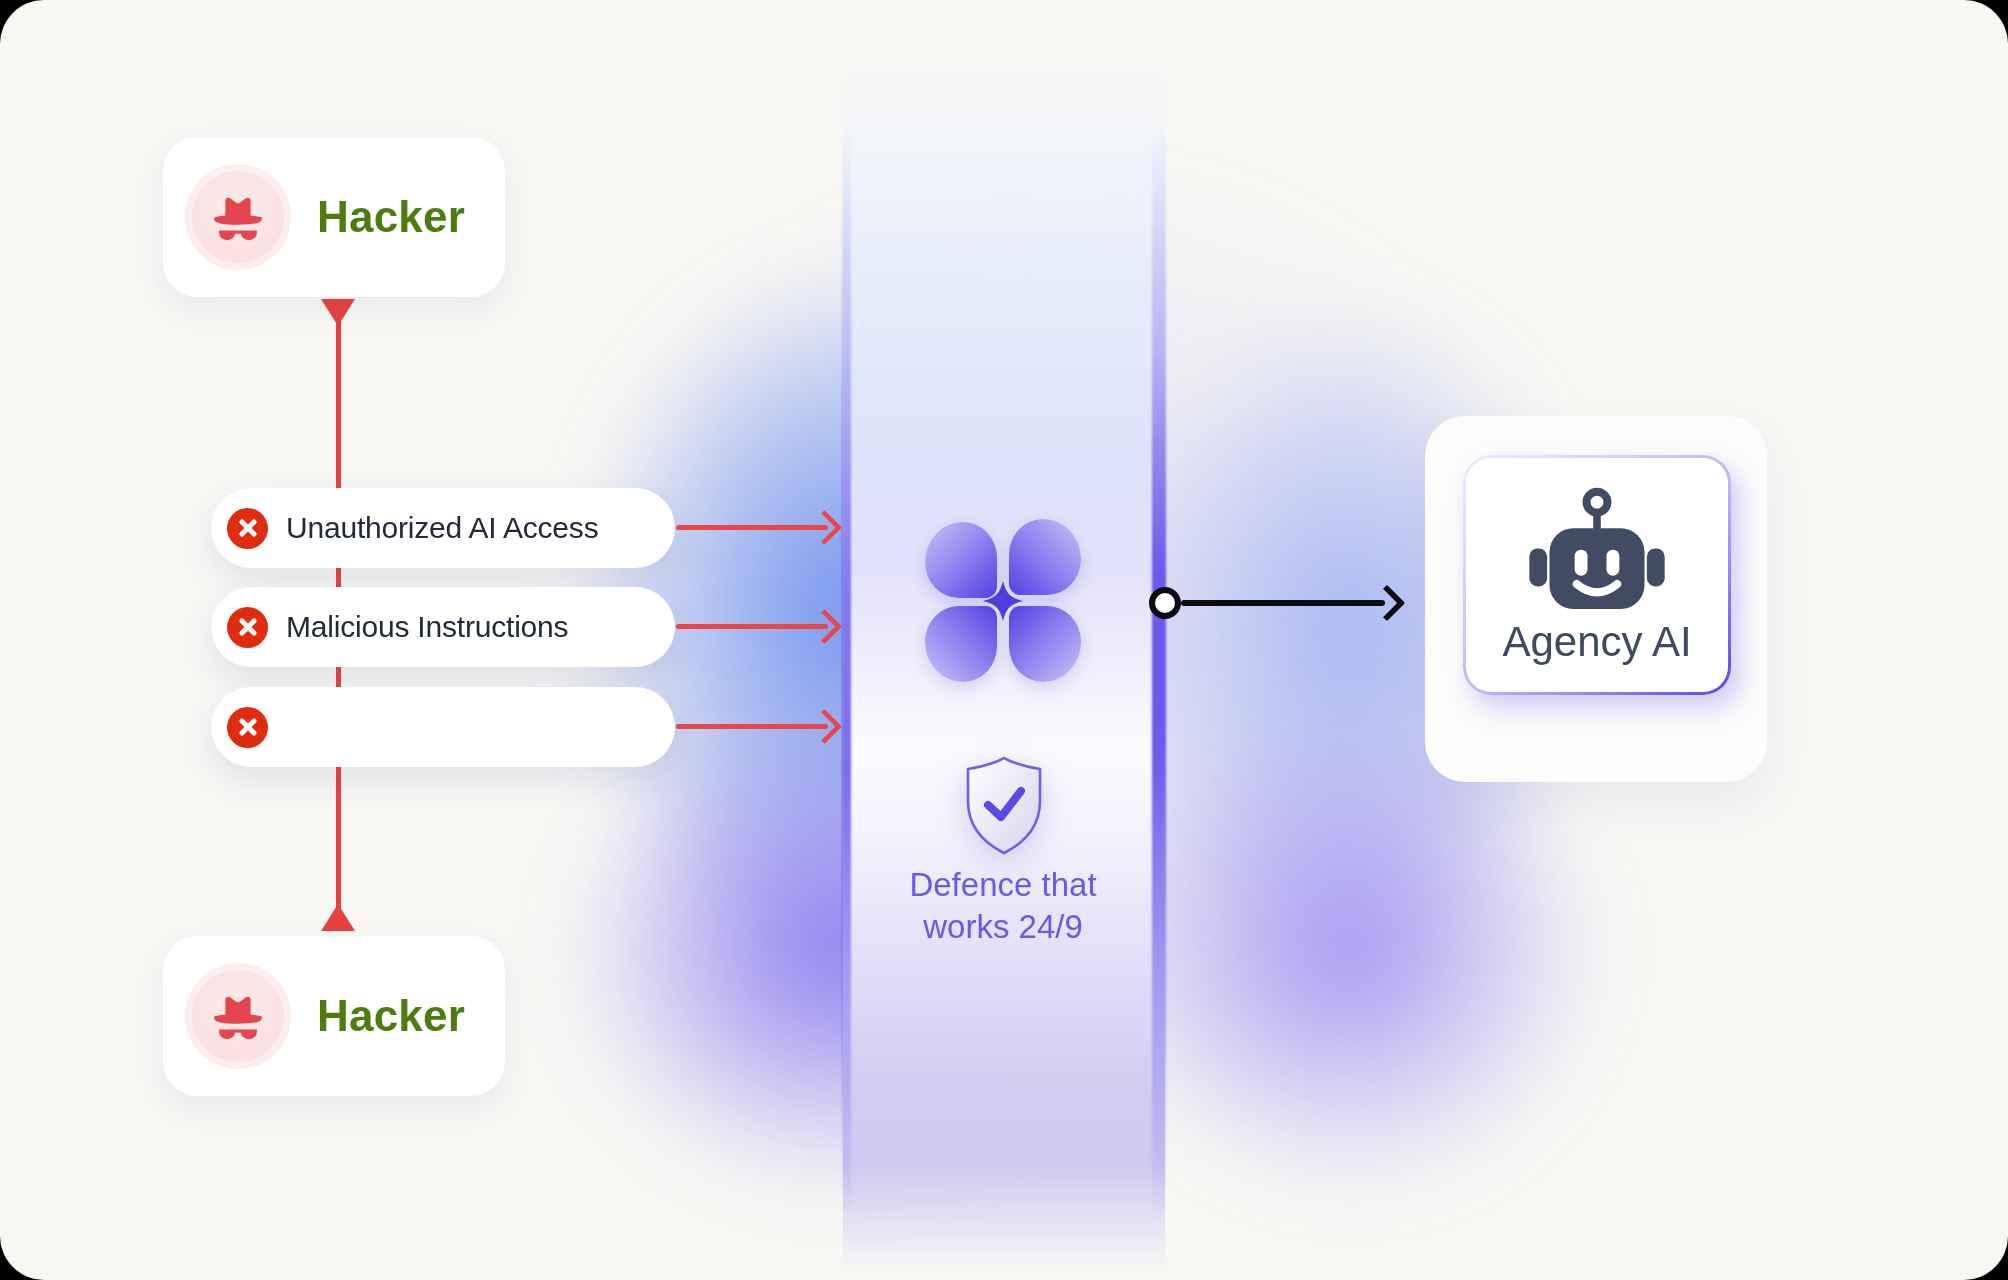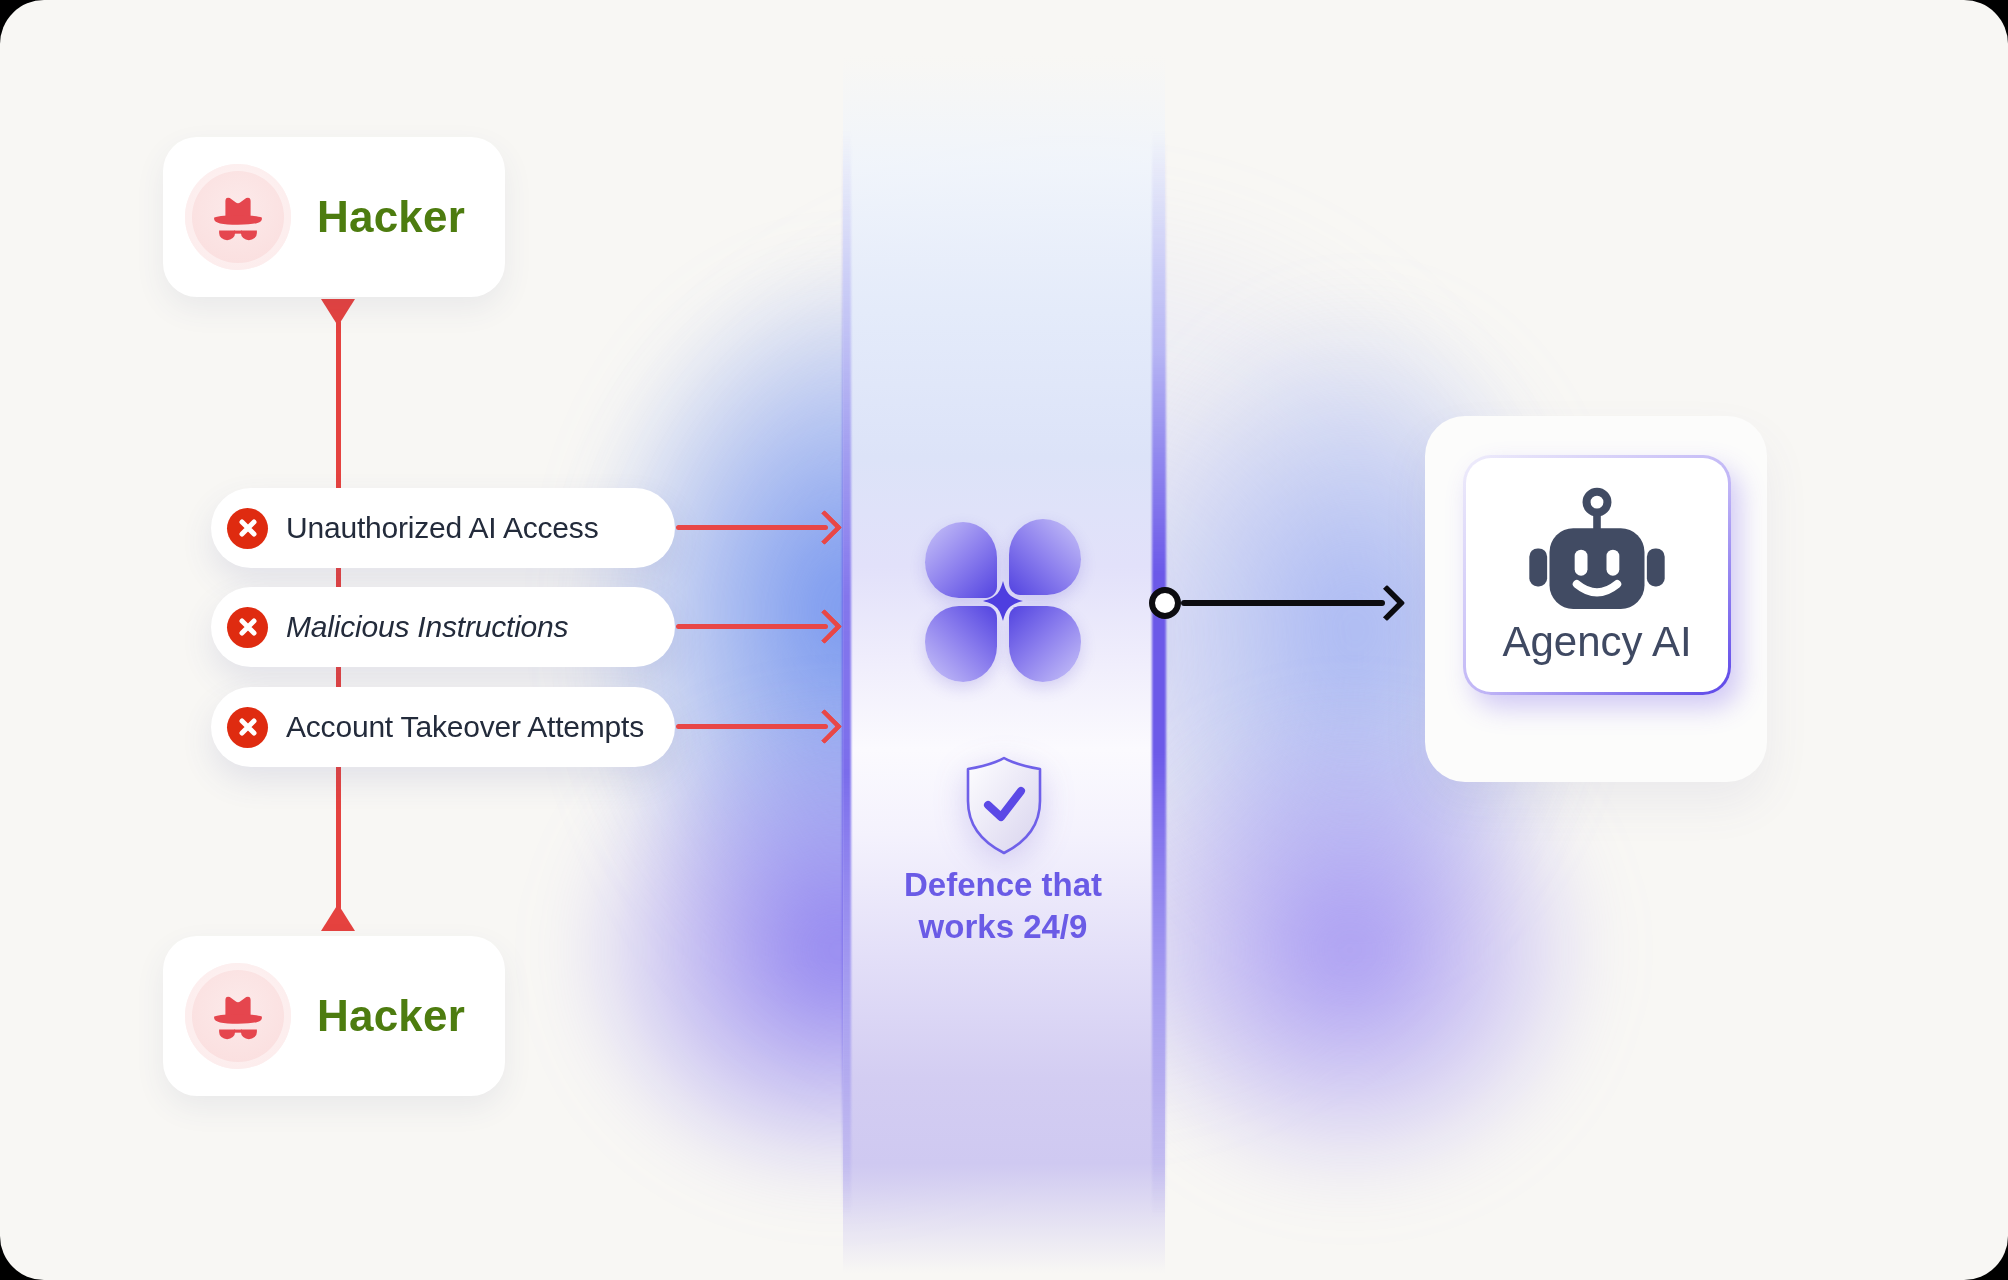--- a/index.html
+++ b/index.html
@@ -72,21 +72,21 @@
     background:radial-gradient(circle at 50% 42%, #FCEAEA 0%, #FADBDB 100%);
     box-shadow:inset 0 0 0 7px rgba(255,255,255,.45);
     display:flex; align-items:center; justify-content:center; }
   .hacker-label{ font-size:44px; font-weight:700; color:#4d7c0f; letter-spacing:.2px; }
 
   
   .pill{ position:absolute; left:211px; width:464px; height:80px;
     background:#FFFFFF; border-radius:40px;
     box-shadow:0 14px 32px rgba(70,80,160,.12);
     display:flex; align-items:center; gap:18px; padding-left:16px; }
-  .pill.p1{ top:488px; } .pill.p2{ top:587px;font-style:italic; } .pill.p3{ top:687px; }
+  .pill.p1{ top:488px; } .pill.p2{ top:587px; } .pill.p3{ top:687px; }
   .xcircle{ width:41px; height:41px; border-radius:50%; background:#DF2B10; flex:0 0 auto;
     display:flex; align-items:center; justify-content:center; }
   .pill-label{ font-size:30px; font-weight:500; color:#232B3B; letter-spacing:-.2px; white-space:nowrap; }
 
   
   .rline{ position:absolute; height:5px; background:#E84747; border-radius:3px; }
   .rchev{ position:absolute; width:25px; height:25px;
     border-top:5px solid #E84747; border-right:5px solid #E84747;
     transform:rotate(45deg); border-radius:2px; }
   .r1l{ left:676px; top:525px; width:152px; } .r1c{ left:812px; top:515px; }
@@ -104,21 +104,21 @@
   .petal.sw{ left:0; top:87px; border-radius:55% 18% 55% 62%;
     background:linear-gradient(45deg,#C9C4F8 0%,#8D80EE 52%,#5243E0 100%); }
   .petal.se{ left:84px; top:87px; border-radius:18% 55% 62% 55%;
     background:linear-gradient(315deg,#C9C4F8 0%,#8D80EE 52%,#5243E0 100%); }
   .star{ position:absolute; left:56px; top:60px; }
 
   
   .shield{ position:absolute; left:958px; top:753px;
     filter:drop-shadow(0 8px 16px rgba(90,70,200,.22)); }
   .defence-caption{ position:absolute; left:838px; top:864px; width:330px;
-    text-align:center; color:#6A5BE6; font-size:33px; font-weight:700; line-height:42px; }
+    text-align:center; color:#6A5BE6; font-size:33px; font-weight:400; line-height:42px; }
 
   
   .pass-circle{ position:absolute; left:1149px; top:587px; width:32px; height:32px;
     border-radius:50%; background:#FFFFFF; border:6px solid #0C0C10; }
   .pass-line{ position:absolute; left:1181px; top:600px; width:204px; height:6px;
     background:#0C0C10; border-radius:3px; }
   .pass-chev{ position:absolute; left:1374px; top:590px; width:26px; height:26px;
     border-top:6px solid #0C0C10; border-right:6px solid #0C0C10;
     transform:rotate(45deg); border-radius:2px; }
 
@@ -184,21 +184,20 @@
         </svg>
     </div>
     <div class="pill-label">Malicious Instructions</div>
   </div>
   <div class="pill p3">
     <div class="xcircle">
       <svg width="20" height="20" viewBox="0 0 20 20">
           <path d="M4 4 L16 16 M16 4 L4 16" stroke="#FFFFFF" stroke-width="5" stroke-linecap="round"></path>
         </svg>
     </div>
-    <div class="pill-label">Account Takeover Attempts</div>
   </div>
 
   <div class="rline r1l"></div>
   <div class="rchev r1c"></div>
   <div class="rline r2l"></div>
   <div class="rchev r2c"></div>
   <div class="rline r3l"></div>
   <div class="rchev r3c"></div>
 
   <div class="flower">

